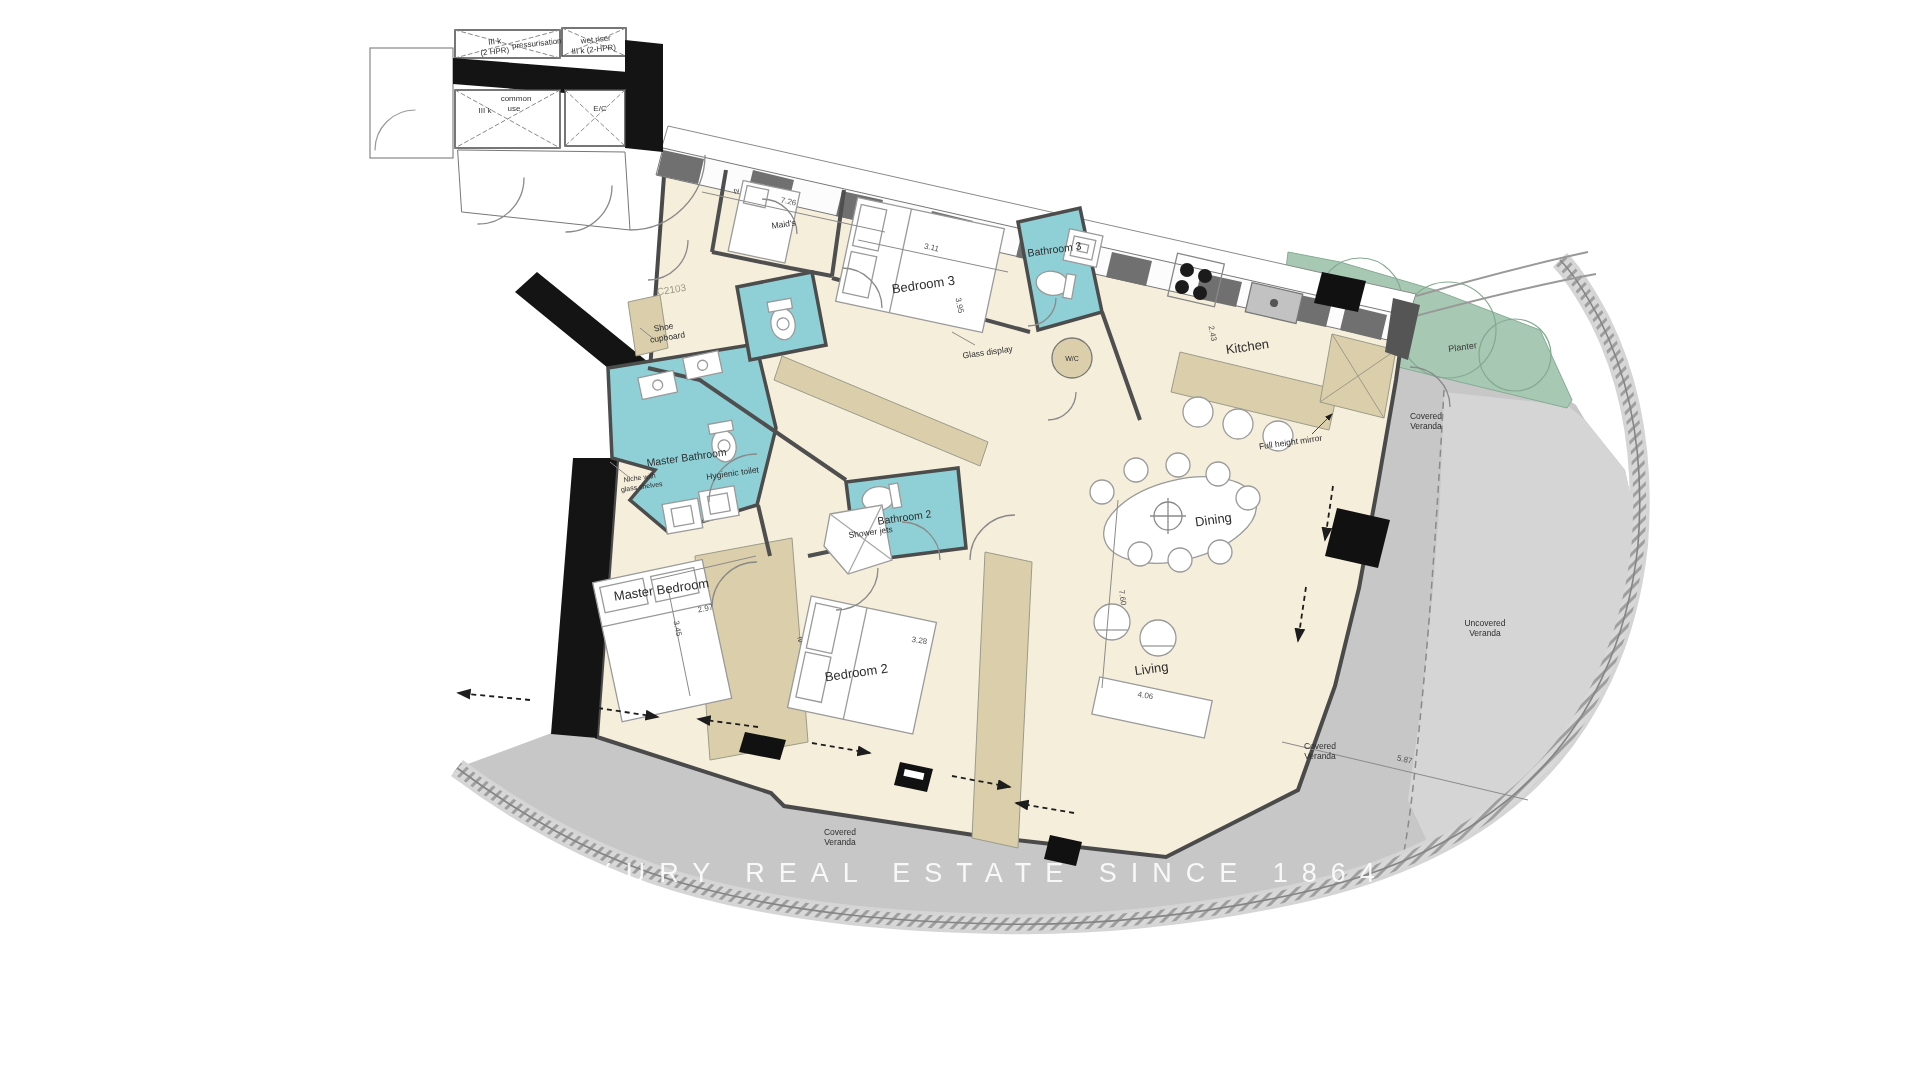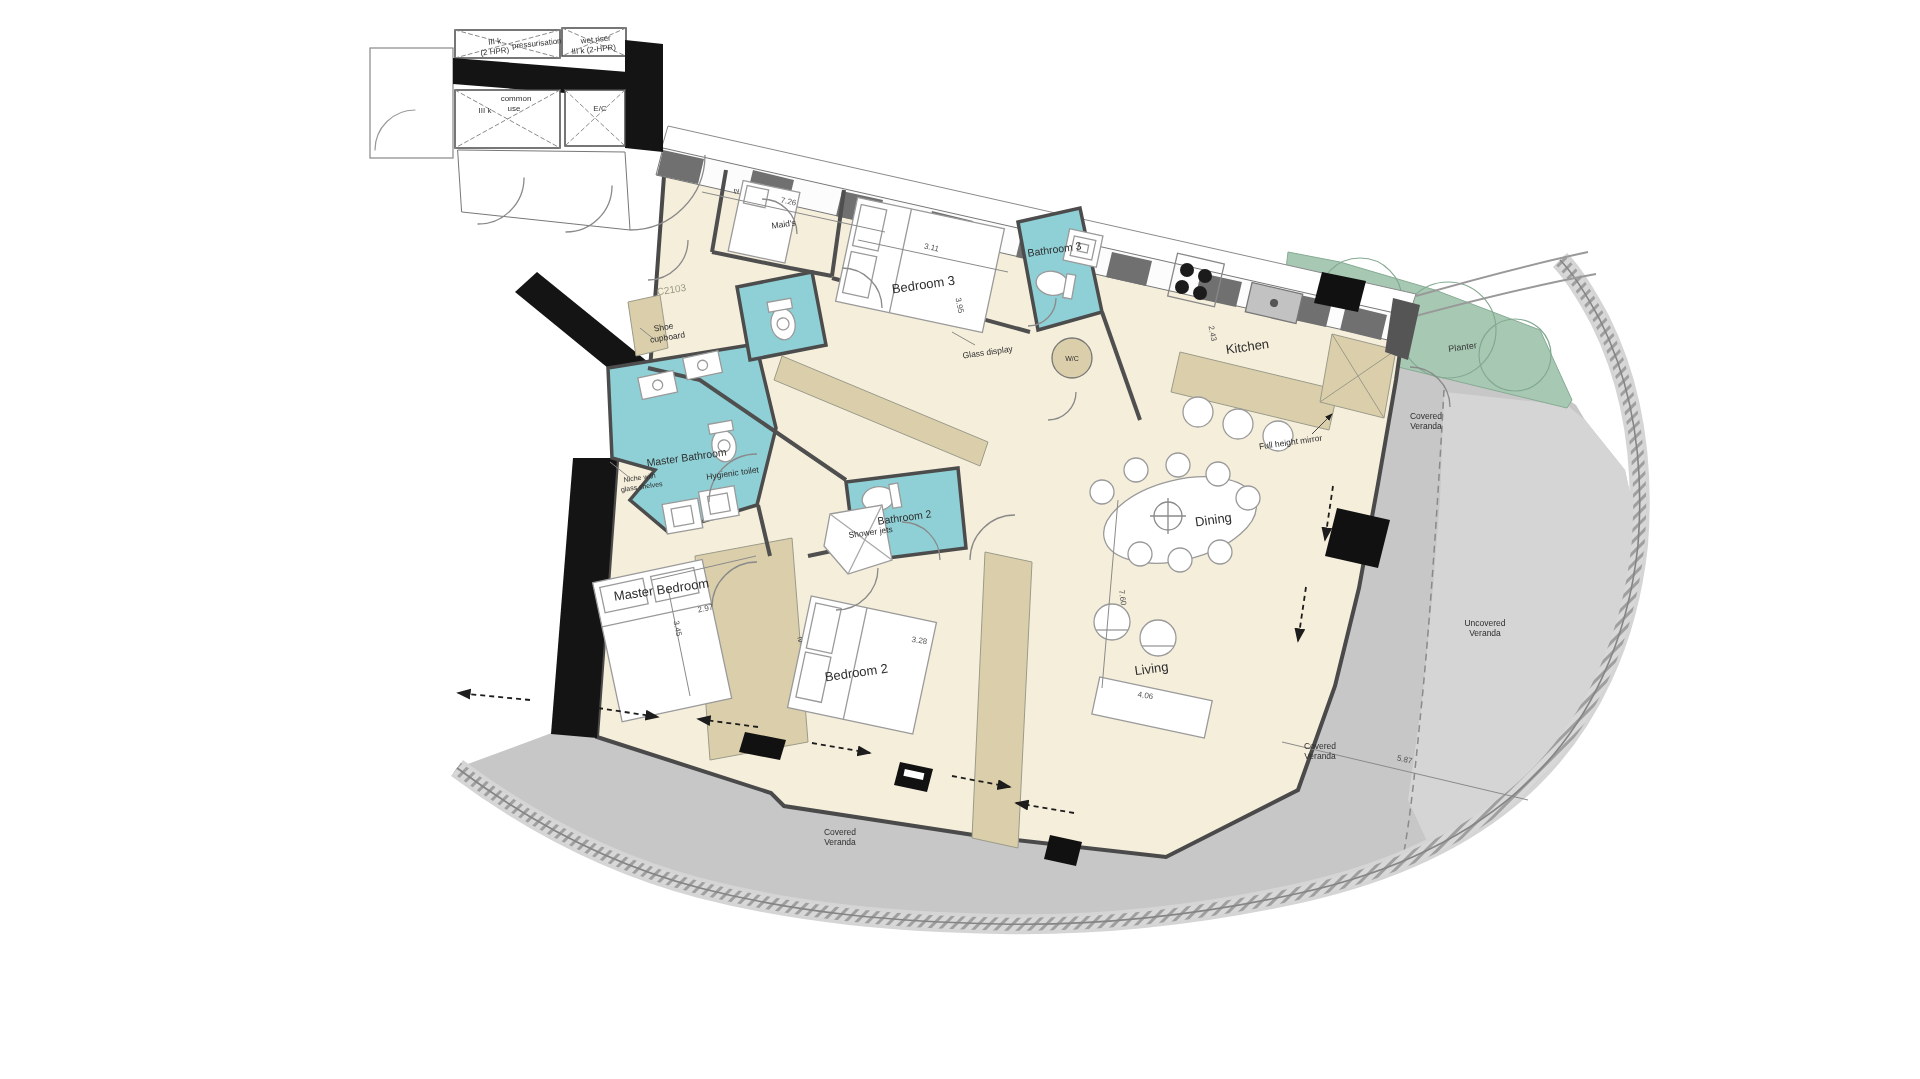--- a/index.html
+++ b/index.html
@@ -343,14 +343,15 @@
     <text class="dim" x="1210" y="334" transform="rotate(78 1210 334)">2.43</text>
     <text class="dim" x="675" y="629" transform="rotate(78 675 629)">3.45</text>
     <text class="dim" x="706" y="611" transform="rotate(-12 706 611)">2.97</text>
     <text class="dim" x="919" y="643" transform="rotate(10 919 643)">3.28</text>
     <text class="dim" x="1120" y="598" transform="rotate(82 1120 598)">7.60</text>
     <text class="dim" x="1145" y="698" transform="rotate(10 1145 698)">4.06</text>
     <text class="dim" x="1404" y="762" transform="rotate(13 1404 762)">5.87</text>
   </g>
 </svg>
 
+  <div class="wm wm-sub">LUXURY REAL ESTATE SINCE 1864</div>
 
 </div>
 
 </body></html>

